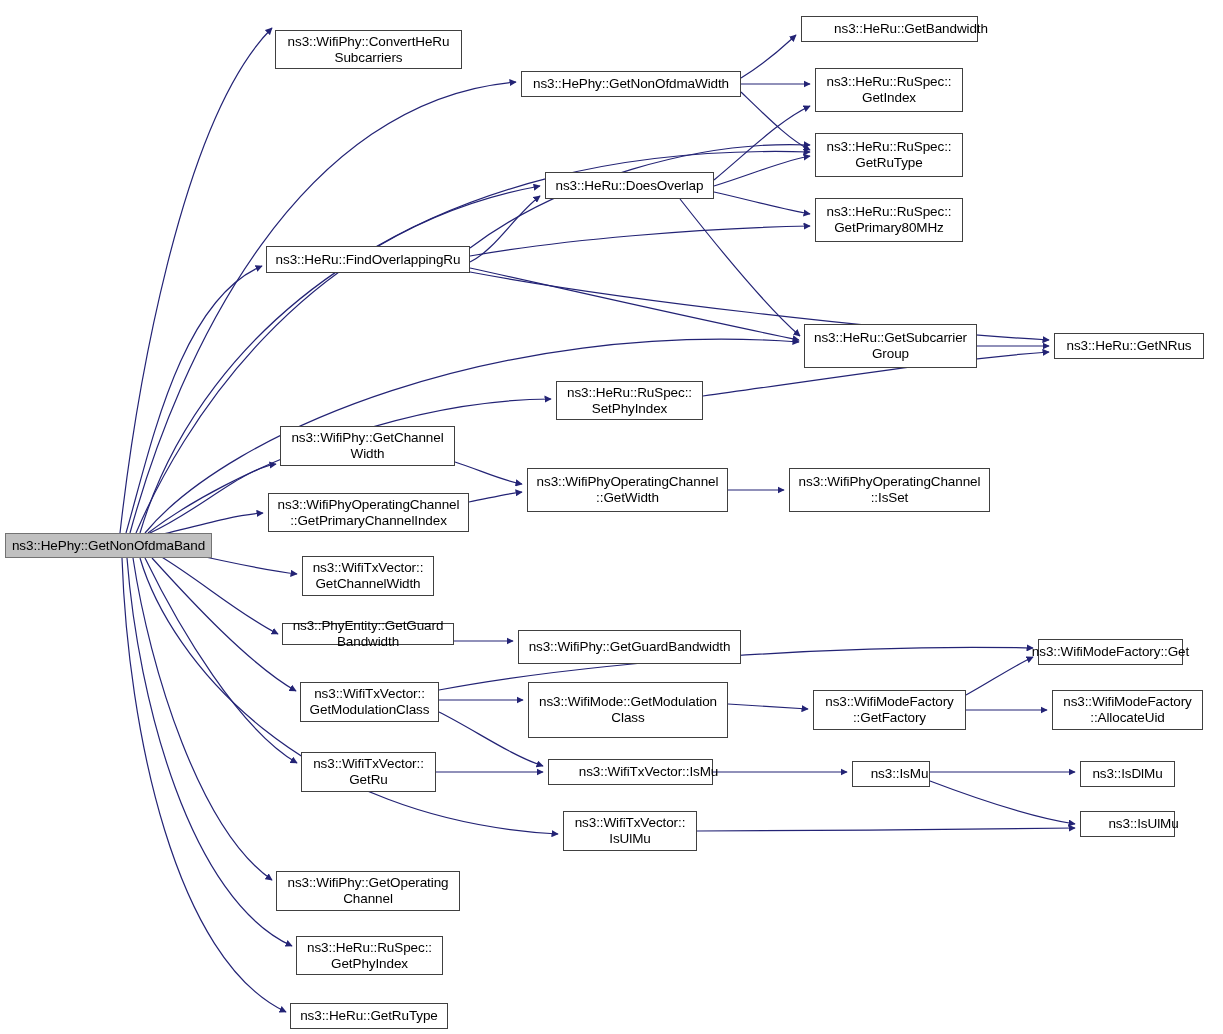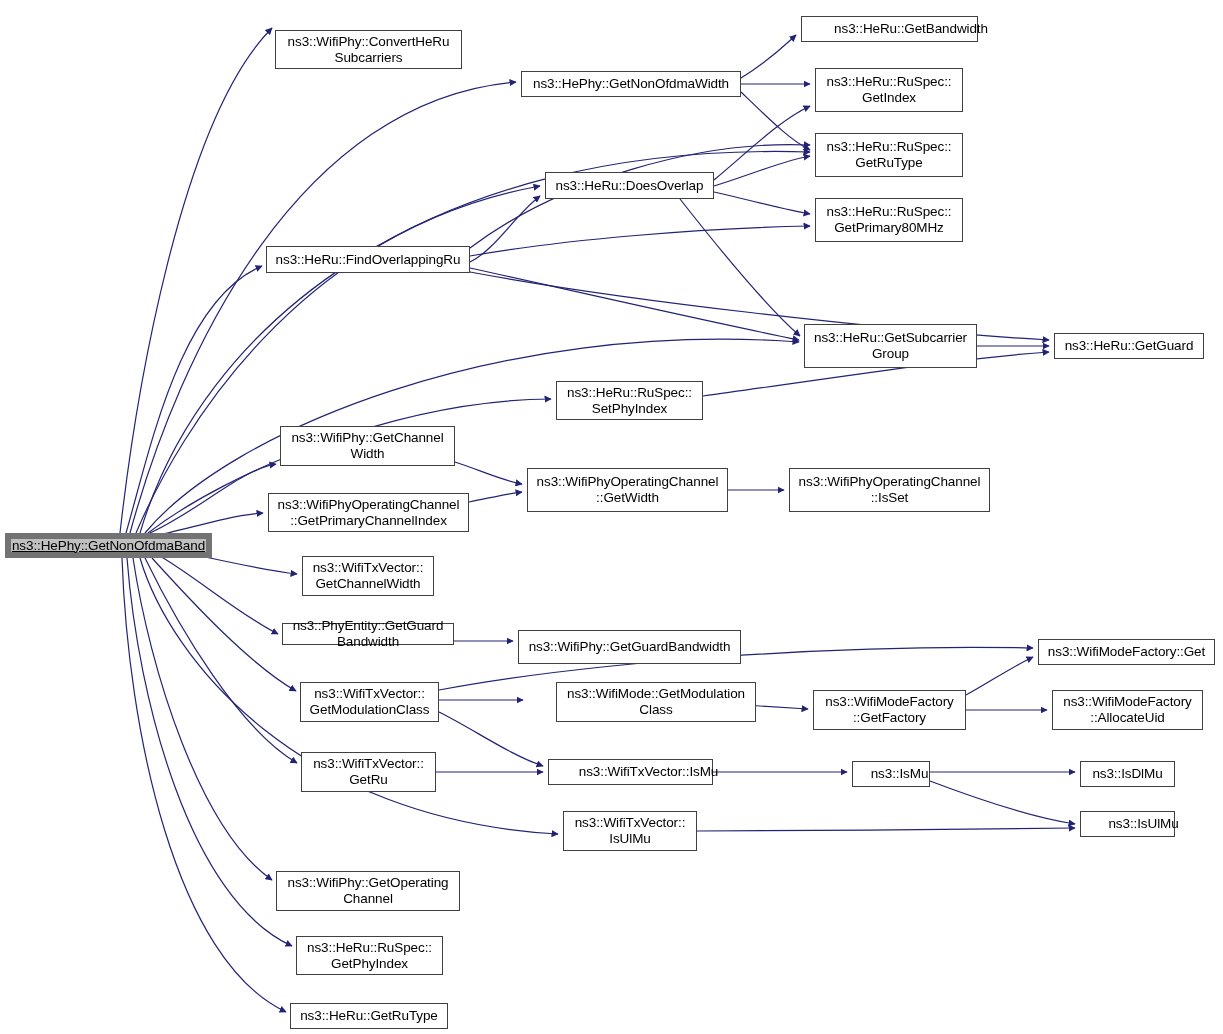--- a/index.html
+++ b/index.html
@@ -34,22 +34,21 @@
     justify-content: center;
     text-align: center;
     font-size: 13.5px;
     line-height: 16px;
     letter-spacing: -0.1px;
     white-space: pre-line;
     z-index: 2;
   }
   .node.current {
     background: #c0c0c0;
-    border: 6px solid #737373;
-    text-decoration: underline;
+    border: 1px solid #737373;
   }
 </style>
 </head>
 <body>
 
 <div id="canvas">
   <svg class="edges" viewBox="0 0 1223 1034">
     <defs>
       <marker id="arrow" viewBox="0 0 10 10" refX="9" refY="5" markerWidth="6" markerHeight="6" orient="auto-start-reverse">
         <path d="M 0 0 L 10 5 L 0 10 z" fill="#232375"></path>
@@ -113,43 +112,43 @@
       <div class="node" style="left: 815px; top: 68px; width: 148px; height: 44px;">ns3::HeRu::RuSpec::
 GetIndex</div>
       <div class="node" style="left: 815px; top: 133px; width: 148px; height: 44px;">ns3::HeRu::RuSpec::
 GetRuType</div>
       <div class="node" style="left: 815px; top: 198px; width: 148px; height: 44px;">ns3::HeRu::RuSpec::
 GetPrimary80MHz</div>
       <div class="node" style="left: 545px; top: 172px; width: 169px; height: 27px;">ns3::HeRu::DoesOverlap</div>
       <div class="node" style="left: 266px; top: 246px; width: 204px; height: 27px;">ns3::HeRu::FindOverlappingRu</div>
       <div class="node" style="left: 804px; top: 324px; width: 173px; height: 44px;">ns3::HeRu::GetSubcarrier
 Group</div>
-      <div class="node" style="left: 1054px; top: 333px; width: 150px; height: 26px;">ns3::HeRu::GetGuard</div>
+      <div class="node" style="left: 1054px; top: 333px; width: 150px; height: 26px;">ns3::HeRu::GetNRus</div>
       <div class="node" style="left: 556px; top: 381px; width: 147px; height: 39px;">ns3::HeRu::RuSpec::
 SetPhyIndex</div>
       <div class="node" style="left: 280px; top: 426px; width: 175px; height: 40px;">ns3::WifiPhy::GetChannel
 Width</div>
       <div class="node" style="left: 527px; top: 468px; width: 201px; height: 44px;">ns3::WifiPhyOperatingChannel
 ::GetWidth</div>
       <div class="node" style="left: 789px; top: 468px; width: 201px; height: 44px;">ns3::WifiPhyOperatingChannel
 ::IsSet</div>
       <div class="node" style="left: 268px; top: 493px; width: 201px; height: 39px;">ns3::WifiPhyOperatingChannel
 ::GetPrimaryChannelIndex</div>
       <div class="node" style="left: 302px; top: 556px; width: 132px; height: 40px;">ns3::WifiTxVector::
 GetChannelWidth</div>
       <div class="node" style="left: 282px; top: 623px; width: 172px; height: 22px;">ns3::PhyEntity::GetGuard
 Bandwidth</div>
       <div class="node" style="left: 518px; top: 630px; width: 223px; height: 34px;">ns3::WifiPhy::GetGuardBandwidth</div>
       <div class="node" style="left: 300px; top: 682px; width: 139px; height: 40px;">ns3::WifiTxVector::
 GetModulationClass</div>
-      <div class="node" style="left: 528px; top: 682px; width: 200px; height: 40px; margin-left: 28px;">ns3::WifiMode::GetModulation
+      <div class="node" style="left: 528px; top: 682px; width: 200px; height: 56px;">ns3::WifiMode::GetModulation
 Class</div>
       <div class="node" style="left: 813px; top: 690px; width: 153px; height: 40px;">ns3::WifiModeFactory
 ::GetFactory</div>
-      <div class="node" style="left: 1038px; top: 639px; width: 177px; height: 26px;">ns3::WifiModeFactory::Get</div>
+      <div class="node" style="left: 1038px; top: 639px; width: 145px; height: 26px;">ns3::WifiModeFactory::Get</div>
       <div class="node" style="left: 1052px; top: 690px; width: 151px; height: 40px;">ns3::WifiModeFactory
 ::AllocateUid</div>
       <div class="node" style="left: 301px; top: 752px; width: 135px; height: 40px;">ns3::WifiTxVector::
 GetRu</div>
       <div class="node" style="left: 548px; top: 759px; width: 165px; height: 26px; padding-left: 36px;">ns3::WifiTxVector::IsMu</div>
       <div class="node" style="left: 852px; top: 761px; width: 78px; height: 26px; padding-left: 17px;">ns3::IsMu</div>
       <div class="node" style="left: 1080px; top: 761px; width: 95px; height: 26px; text-align: right;">ns3::IsDlMu</div>
       <div class="node" style="left: 1080px; top: 811px; width: 95px; height: 26px; padding-left: 32px;">ns3::IsUlMu</div>
       <div class="node" style="left: 563px; top: 811px; width: 134px; height: 40px;">ns3::WifiTxVector::
 IsUlMu</div>

